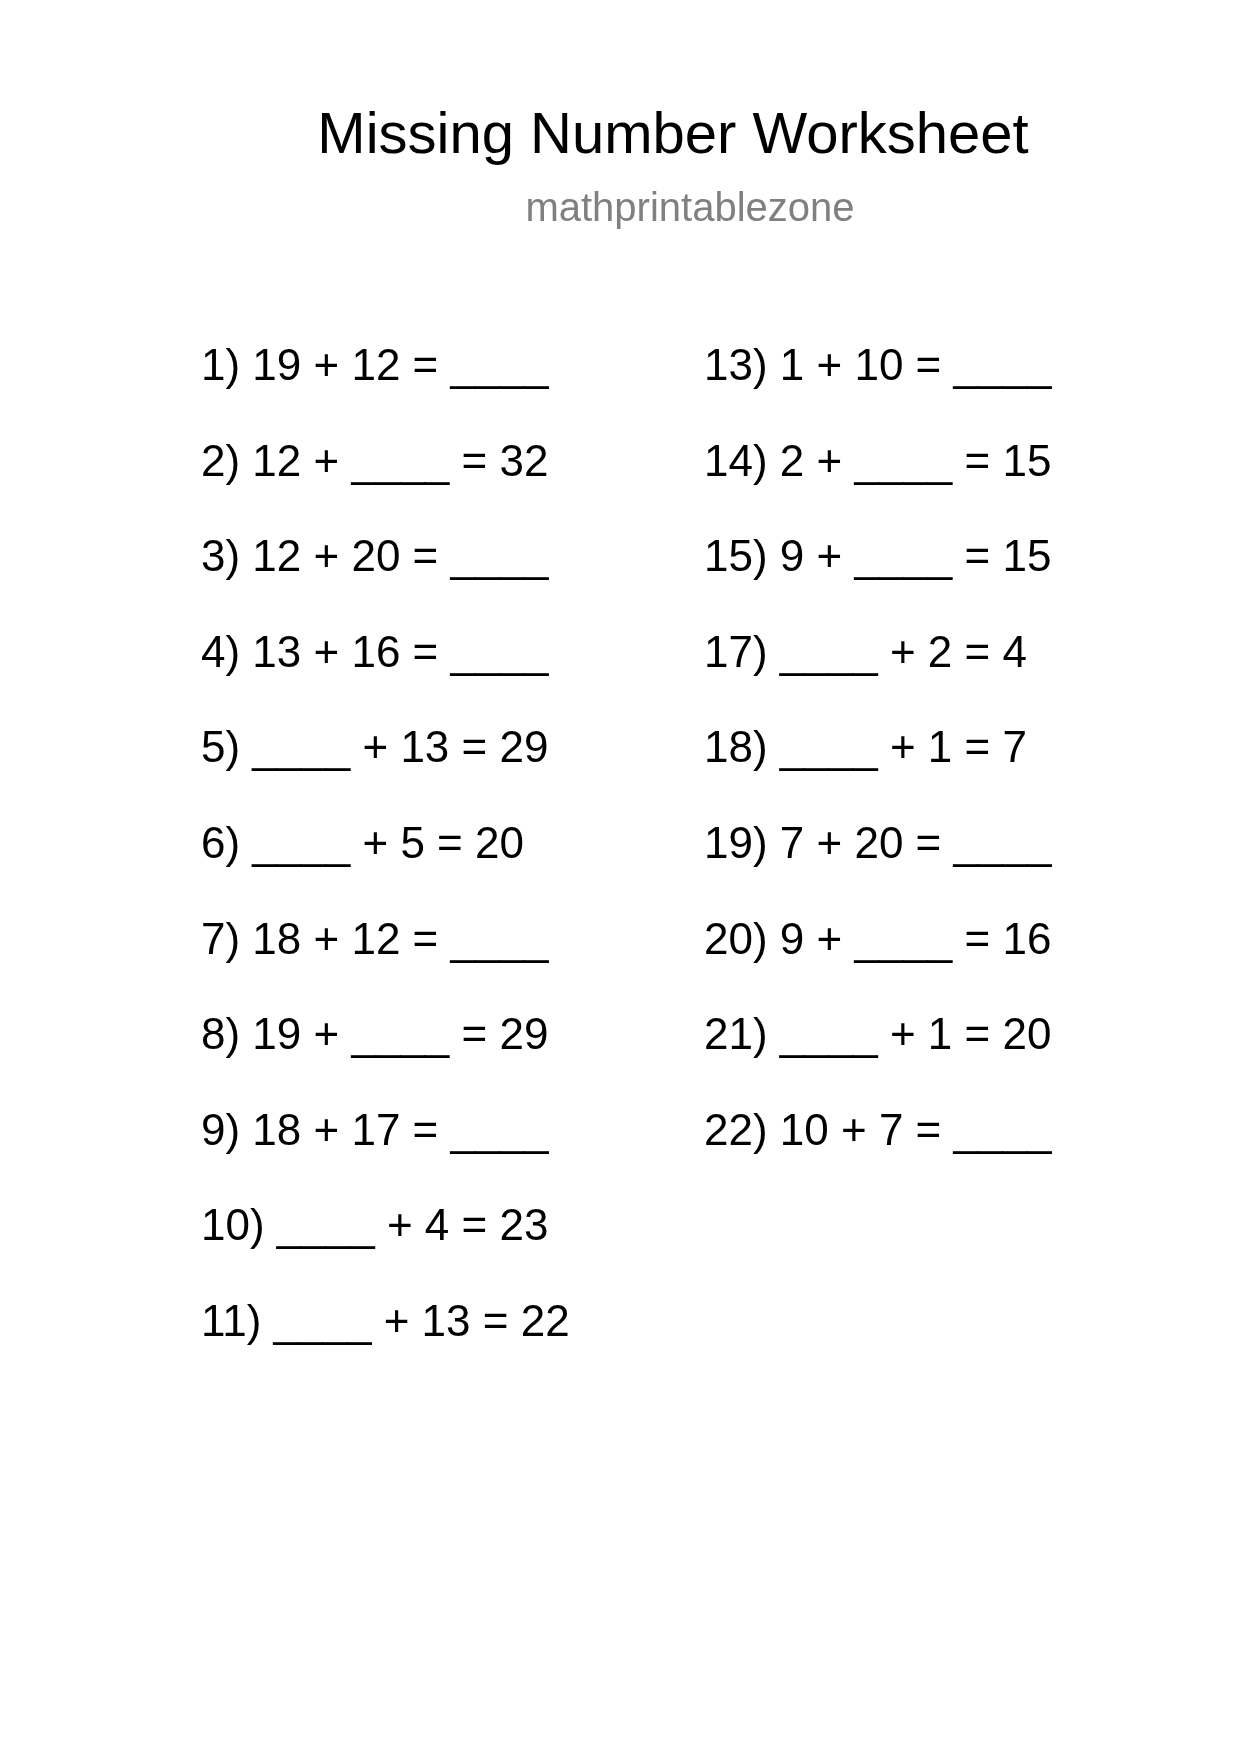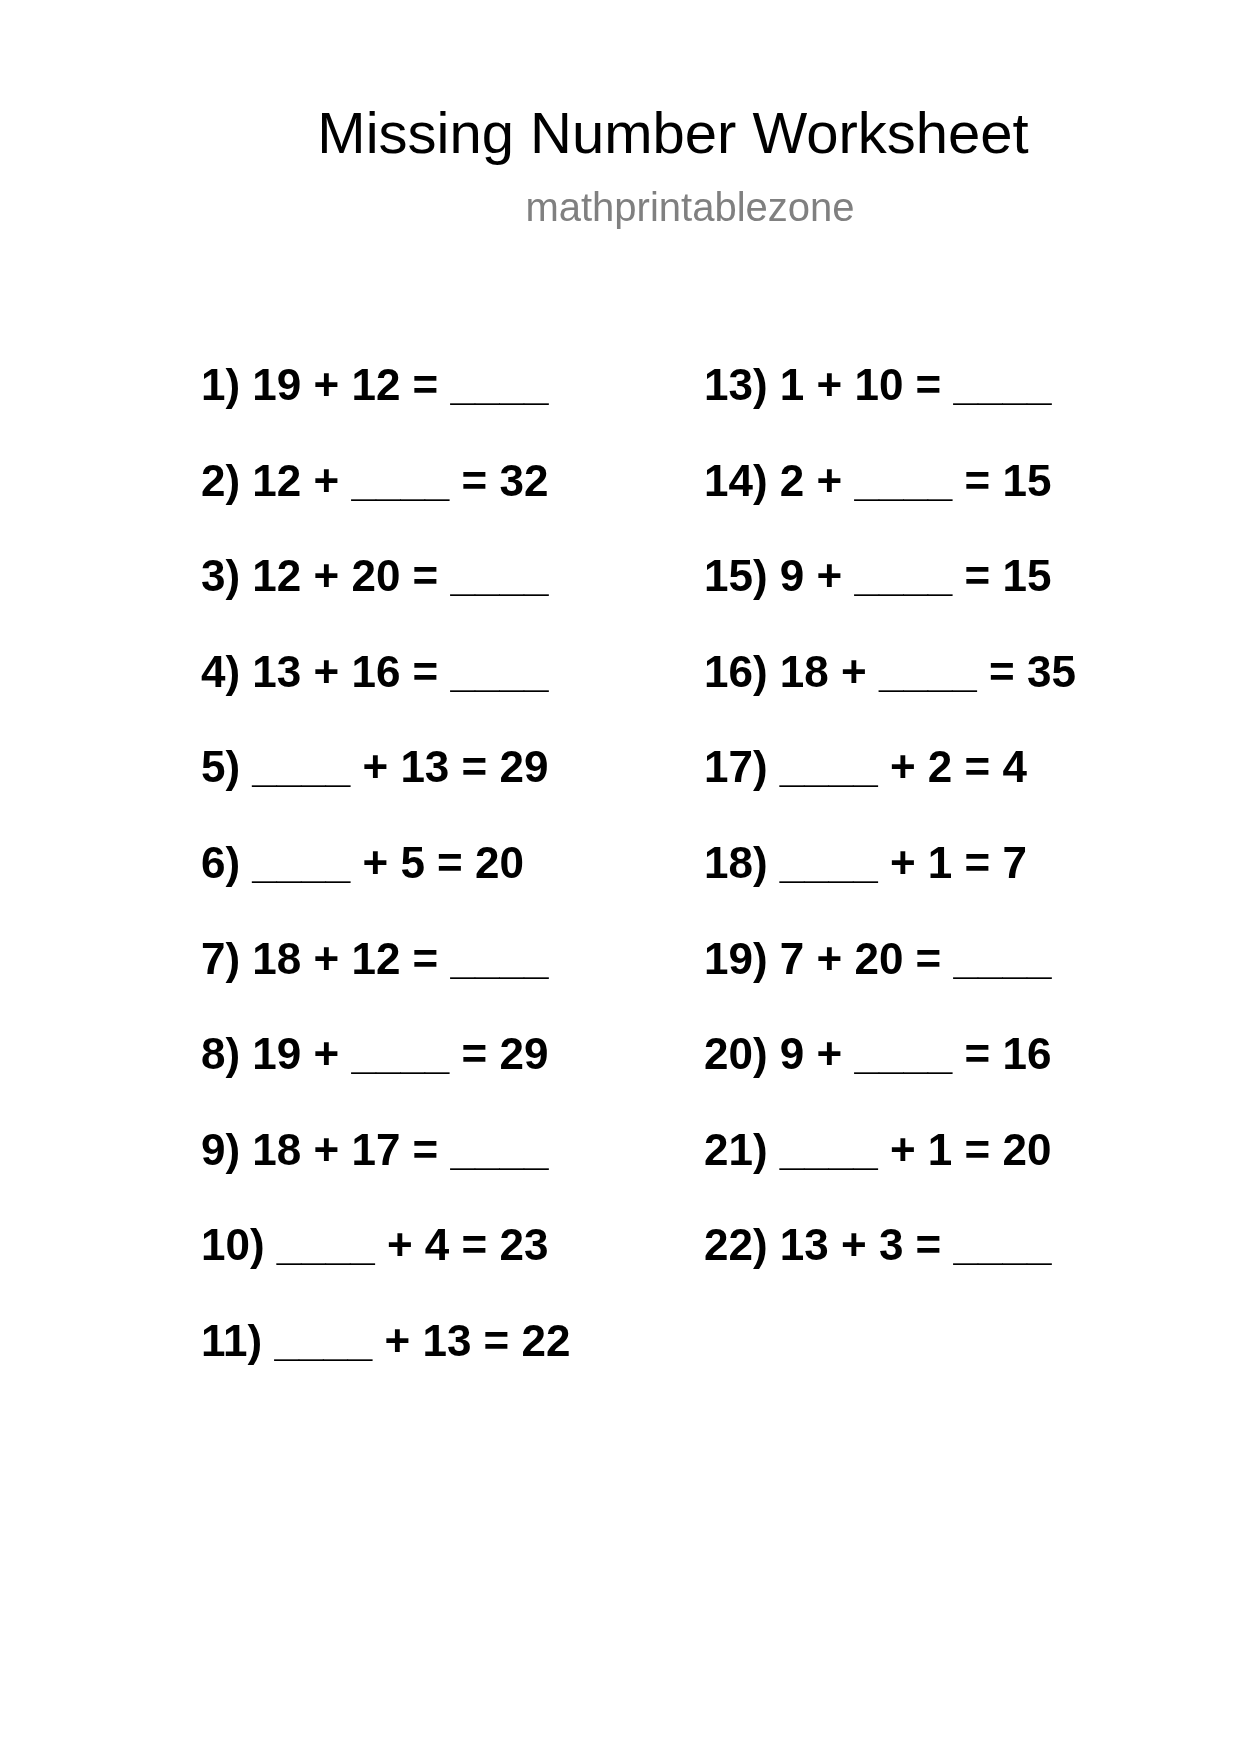--- a/index.html
+++ b/index.html
@@ -32,22 +32,21 @@
       width: 1380px;
       top: 182px;
       text-align: center;
       font-size: 40px;
       line-height: 50px;
       color: #808080;
       white-space: nowrap;
     }
     .column {
       position: absolute;
-      top: 358px;
-      font-weight: bold;
+      top: 338px;
     }
     .column.left { left: 201px; }
     .column.right { left: 704px; }
     .problem {
       height: 95.6px;
       font-size: 44px;
       line-height: 54px;
       white-space: pre;
       color: #000000;
     }
@@ -70,20 +69,19 @@
   <div class="problem"><span>8)</span> <span>19 + ____ = 29</span></div>
   <div class="problem"><span>9)</span> <span>18 + 17 = ____</span></div>
   <div class="problem"><span>10)</span> <span>____ + 4 = 23</span></div>
   <div class="problem"><span>11)</span> <span>____ + 13 = 22</span></div>
 </div>
 
 <div class="column right">
   <div class="problem"><span>13)</span> <span>1 + 10 = ____</span></div>
   <div class="problem"><span>14)</span> <span>2 + ____ = 15</span></div>
   <div class="problem"><span>15)</span> <span>9 + ____ = 15</span></div>
-  <div class="problem"><span>16)</span> <span>18 + ____ = 35</span></div>
   <div class="problem"><span>17)</span> <span>____ + 2 = 4</span></div>
   <div class="problem"><span>18)</span> <span>____ + 1 = 7</span></div>
   <div class="problem"><span>19)</span> <span>7 + 20 = ____</span></div>
   <div class="problem"><span>20)</span> <span>9 + ____ = 16</span></div>
   <div class="problem"><span>21)</span> <span>____ + 1 = 20</span></div>
-  <div class="problem"><span>22)</span> <span>13 + 3 = ____</span></div>
+  <div class="problem"><span>22)</span> <span>10 + 7 = ____</span></div>
 </div>
 
 </body></html>

